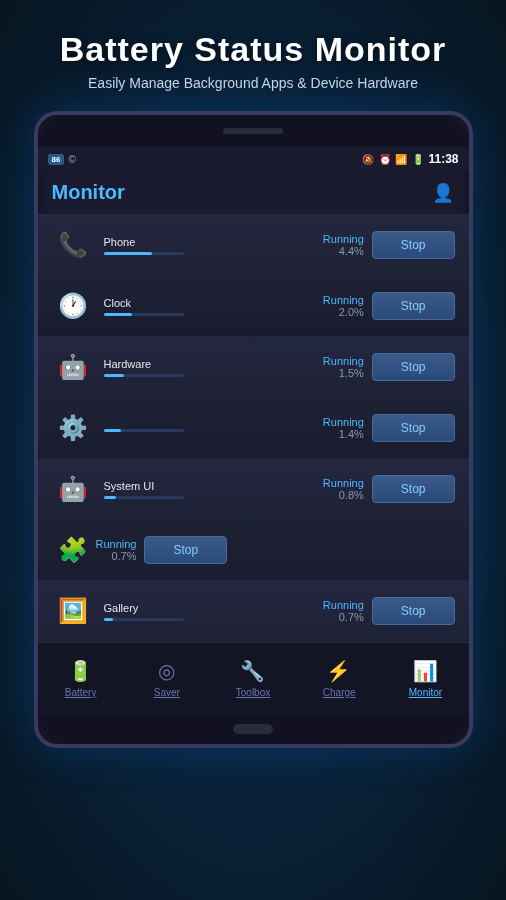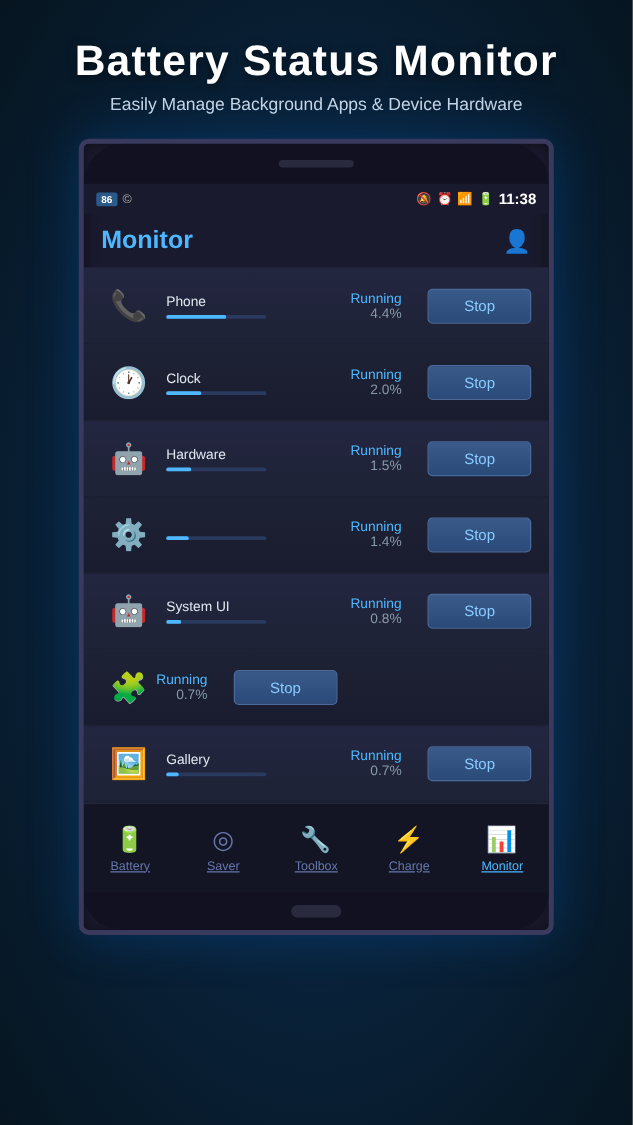--- a/index.html
+++ b/index.html
@@ -32,23 +32,23 @@
     }
 
     .phone-container {
       display: flex;
       justify-content: center;
       align-items: flex-start;
       margin-top: 5px;
     }
 
     .phone-frame {
-      width: 380px;
+      width: 439px;
       background: #1a1a2e;
-      border-radius: 8px;
+      border-radius: 23px;
       border: 4px solid #3a3a5e;
       box-shadow: 0 0 40px rgba(0,100,200,0.3), inset 0 0 10px rgba(0,0,0,0.5);
       overflow: hidden;
       position: relative;
     }
 
     .phone-top-bar {
       background: #111122;
       height: 32px;
       display: flex;
@@ -185,21 +185,21 @@
       border-radius: 2px;
       position: absolute;
       left: 0;
       top: 0;
     }
 
     .fill-blue { background: #4db8ff; }
 
     .app-status {
       text-align: right;
-      margin-right: 21px;
+      margin-right: 8px;
     }
 
     .status-running {
       color: #4db8ff;
       font-size: 11px;
     }
 
     .status-percent {
       color: #8899aa;
       font-size: 11px;

